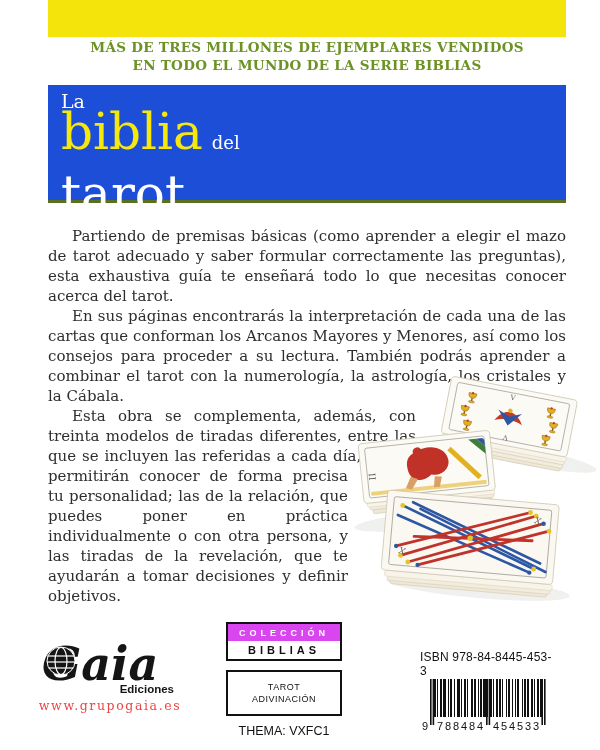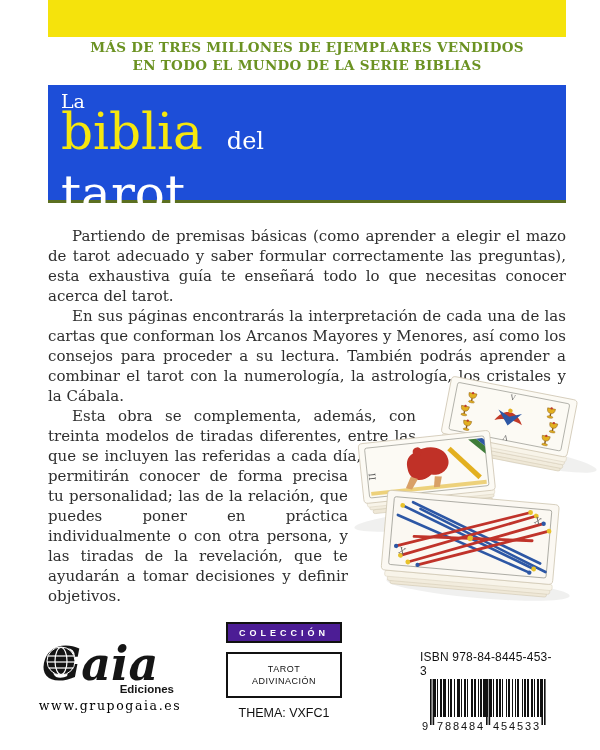--- a/index.html
+++ b/index.html
@@ -12,42 +12,42 @@
   
   .banner{position:absolute;left:48px;right:34px;top:39px;text-align:center;
           color:#6B9222;font-weight:bold;font-size:13.5px;line-height:17.5px;letter-spacing:.3px;}
 
   
   .titlebox{position:absolute;left:48px;right:34px;top:85px;height:115px;background:#1d4ed8;
             border-bottom:3px solid #5B6F20;}
   .t-la{color:#fff;font-size:19px;line-height:22px;margin:5px 0 0 13px;}
   .t-line2{margin:0 0 0 13px;line-height:40px;white-space:nowrap;}
   .t-biblia{color:#F6E70E;font-size:50px;}
-  .t-del{color:#fff;font-size:24px;margin-left:24px;}
+  .t-del{color:#fff;font-size:18px;margin-left:9px;}
   .t-tarot{color:#fff;font-size:50px;line-height:48px;margin:6px 0 0 13px;}
 
   
   .bodytext{position:absolute;left:48px;right:34px;top:226px;font-size:15px;line-height:20px;
             text-align:justify;color:#2e2e2e;}
   .bodytext p{margin:0;text-indent:24px;}
   .ph1{float:right;width:150px;height:63px;}
   .ph2{float:right;clear:right;width:218px;height:160px;}
 
   
   .cards{position:absolute;left:352px;top:368px;width:248px;height:240px;}
 
   
   .gaia{position:absolute;left:42px;top:634px;width:136px;height:62px;}
   .website{position:absolute;left:38px;top:698px;width:144px;text-align:center;
-           font-size:12.5px;letter-spacing:1.6px;color:#000000;}
+           font-size:12.5px;letter-spacing:1.6px;color:#ef4444;}
 
   
   .colec{position:absolute;left:226px;top:622px;width:116px;font-family:"Liberation Sans",sans-serif;color:#111;}
   .b1{border:2px solid #111;}
-  .b1-head{background:#4c1d95;color:#fff;text-align:center;font-size:9px;font-weight:bold;
+  .b1-head{background:#d946ef;color:#fff;text-align:center;font-size:9px;font-weight:bold;
            letter-spacing:4px;padding:4px 0 3px;}
   .b1-body{background:#fff;text-align:center;font-size:11px;font-weight:bold;letter-spacing:4px;padding:3px 0;}
   .b2{border:2px solid #111;margin-top:9px;text-align:center;font-size:9px;letter-spacing:.5px;
       padding:9px 0;line-height:12px;}
   .thema{text-align:center;font-weight:normal;font-size:12.5px;margin-top:8px;}
 
   
   .isbnblk{position:absolute;left:420px;top:650px;width:136px;font-family:"Liberation Sans",sans-serif;color:#111;}
   .isbn-label{font-size:12px;text-align:left;letter-spacing:.2px;margin:0 0 1px;}
 </style>
@@ -178,20 +178,21 @@
         <line x1="6.5" y1="34" x2="31.5" y2="34" stroke="#ffffff" stroke-width="1.2"></line>
       </g>
       <text x="132" y="59" text-anchor="end" font-family="Liberation Sans, sans-serif" font-size="11.5" font-weight="bold" fill="#151515">Ediciones</text>
     </svg>
   </div>
   <div class="website">www.grupogaia.es</div>
 
   <div class="colec">
     <div class="b1">
       <div class="b1-head">COLECCIÓN</div>
+      <div class="b1-body">BIBLIAS</div>
     </div>
     <div class="b2">
       <div>TAROT</div>
       <div>ADIVINACIÓN</div>
     </div>
     <div class="thema">THEMA: VXFC1</div>
   </div>
 
   <div class="isbnblk">
     <div class="isbn-label">ISBN 978-84-8445-453-3</div>

